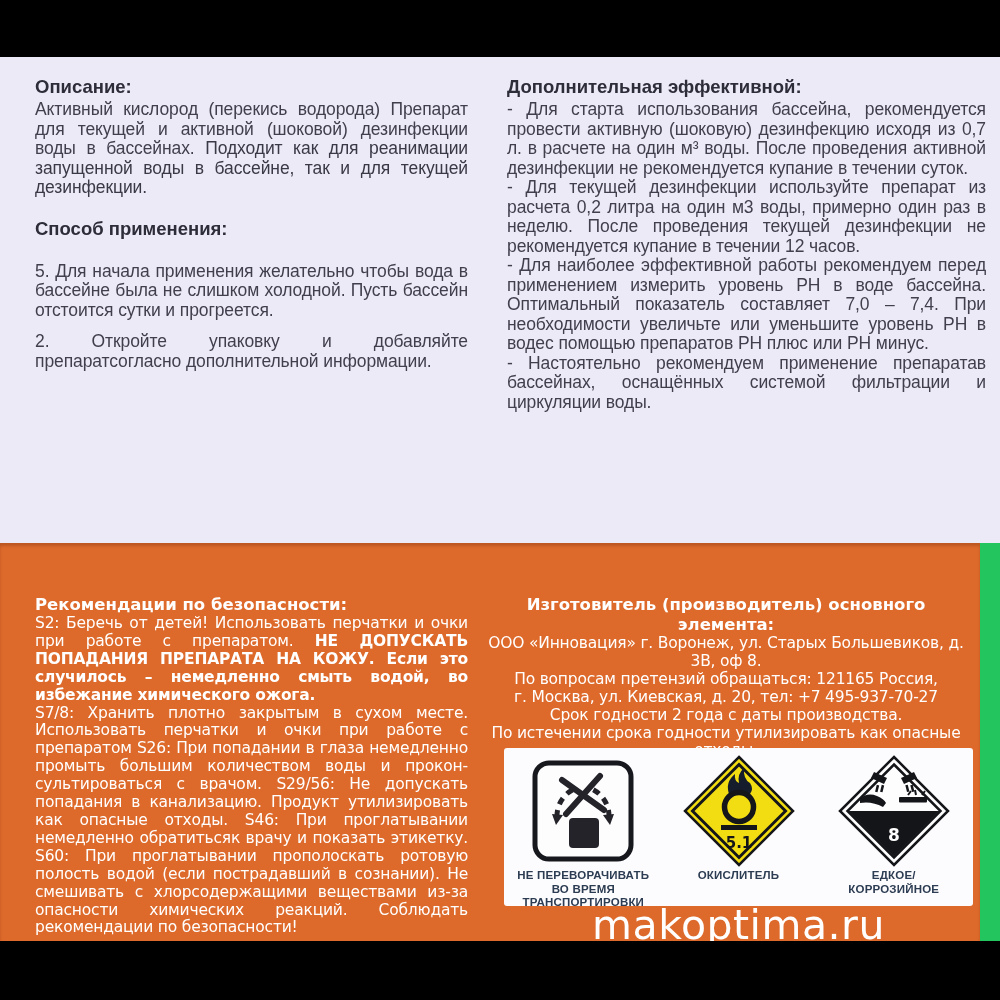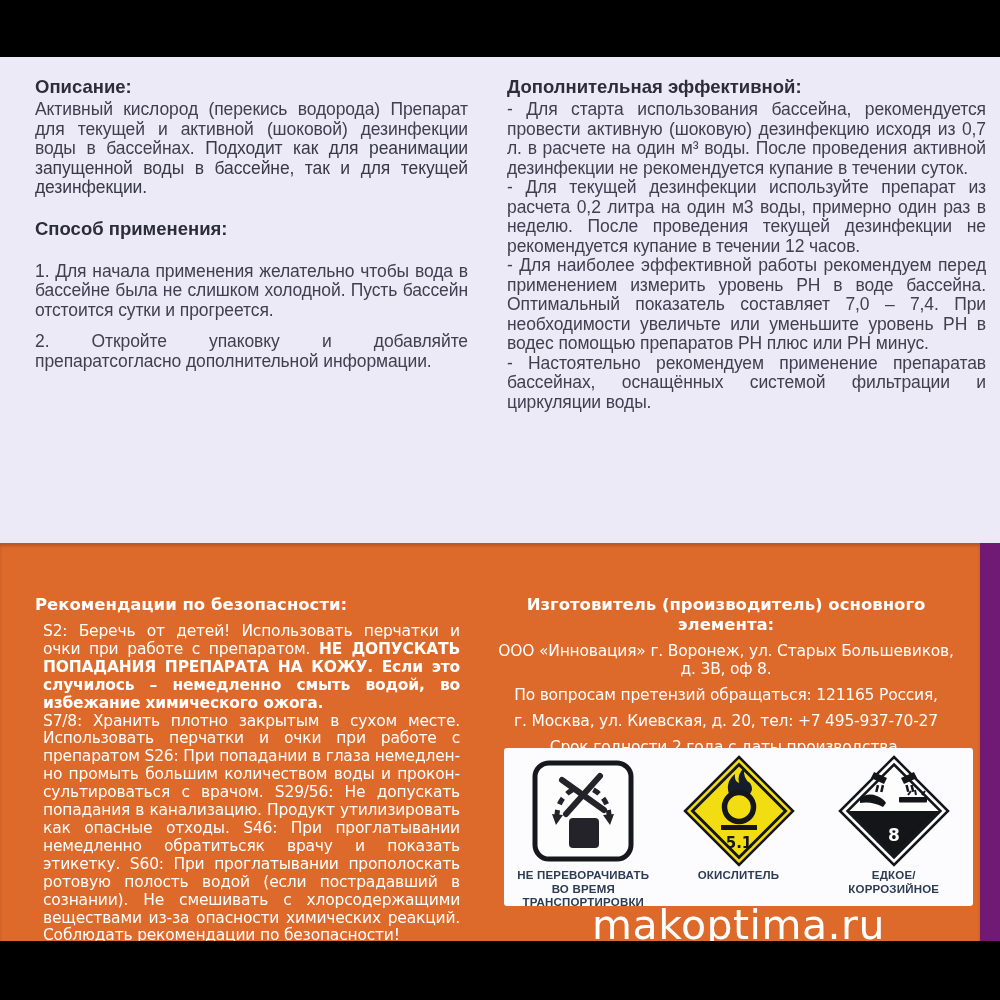--- a/index.html
+++ b/index.html
@@ -1,16 +1,16 @@
 <!DOCTYPE html>
 <html><head>
 <meta charset="utf-8">
 <style>
   html,body{margin:0;padding:0;background:#000;}
-  .page{position:relative;width:1000px;height:1000px;background:#701a75;overflow:hidden;
+  .page{position:relative;width:1000px;height:1000px;background:#22c55e;overflow:hidden;
         font-family:"Liberation Sans", sans-serif;}
   .bar{position:absolute;left:0;width:1000px;background:#000;}
   .bar.top{top:0;height:57px;}
   .bar.bottom{top:941px;height:59px;}
 
   
   .white-sec{position:absolute;top:57px;left:0;width:1000px;height:486px;background:#eceaf6;}
   .wcol{position:absolute;top:19px;color:#413f4e;font-size:17.5px;line-height:19.5px;
         text-align:justify;letter-spacing:-0.1px;}
   .wcol.left{left:35px;width:433px;}
@@ -24,21 +24,21 @@
 
   
   .orange-sec{position:absolute;top:543px;left:0;width:980px;height:398px;background:#dd6a2b;
               box-shadow:inset 0 3px 3px rgba(90,30,0,.25);}
   .ocol{position:absolute;top:52px;color:#ffffff;
         font-family:"DejaVu Sans","Liberation Sans",sans-serif;
         font-size:15.5px;line-height:17.9px;letter-spacing:-0.2px;}
   .ocol.left{left:35px;width:433px;text-align:justify;}
   .ocol.right{left:484px;width:484px;text-align:center;}
   .ocol h3{margin:0;font-size:16.5px;line-height:20px;font-weight:700;letter-spacing:0;}
-  .ocol p{margin:8px;}
+  .ocol p{margin:0;}
   .ob{font-weight:700;}
 
   
   .panel{position:absolute;left:504px;top:205px;width:469px;height:158px;background:#fcfbfd;
          border-radius:3px;display:flex;justify-content:space-evenly;align-items:flex-start;
          padding-top:7px;box-sizing:border-box;}
   .pict{display:flex;flex-direction:column;width:152px;}
   .pict .art{height:112px;display:flex;align-items:center;justify-content:center;}
   .pict .plabel{margin-top:2px;font-size:11.5px;line-height:13.5px;font-weight:700;
                 color:#2c3c52;text-align:center;white-space:pre-line;letter-spacing:.2px;}
@@ -53,21 +53,21 @@
 <div class="page">
   <div class="bar top"></div>
 
   <div class="white-sec">
     <div class="wcol left">
       <h3>Описание:</h3>
       <p><span>Активный кислород (перекись водорода) Препарат для текущей и активной (шоковой) дезинфекции воды в бассейнах. </span><span class="semi">Подходит как для реанимации запущенной воды в бассейне, так и для текущей дезинфекции.</span></p>
       <div class="gap"></div>
       <h3>Способ применения:</h3>
       <div class="gap"></div>
-      <p>1. Для начала применения желательно чтобы вода в бассейне была не слишком холодной. Пусть бассейн отстоится сутки и прогреется.</p>
+      <p>5. Для начала применения желательно чтобы вода в бассейне была не слишком холодной. Пусть бассейн отстоится сутки и прогреется.</p>
       <div class="gap-s"></div>
       <p>2. Откройте упаковку и добавляйте препаратсогласно дополнительной информации.</p>
     </div>
 
     <div class="wcol right">
       <h3>Дополнительная эффективной:</h3>
       <p>- Для старта использования бассейна, рекомендуется провести активную (шоковую) дезинфекцию исходя из 0,7 л. в расчете на один м³ воды. После проведения активной дезинфекции не рекомендуется купание в течении суток.</p>
       <p>- Для текущей дезинфекции используйте препарат из расчета 0,2 литра на один м3 воды, примерно один раз в неделю. После проведения текущей дезинфекции не рекомендуется купание в течении 12 часов.</p>
       <p>- Для наиболее эффективной работы рекомендуем перед применением измерить уровень РН в воде бассейна. Оптимальный показатель составляет 7,0 – 7,4. При необходимости увеличьте или уменьшите уровень РН в водес помощью препаратов РН плюс или РН минус.</p>
       <p>- Настоятельно рекомендуем применение препаратав бассейнах, оснащённых системой фильтрации и циркуляции воды.</p>

